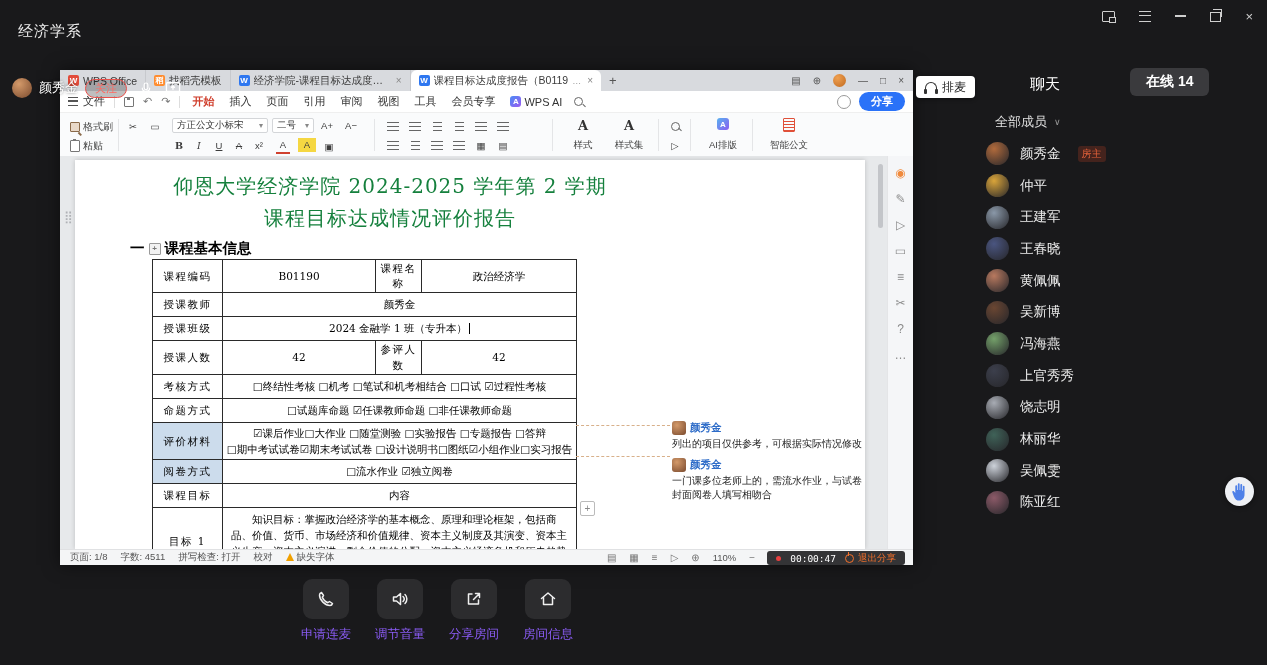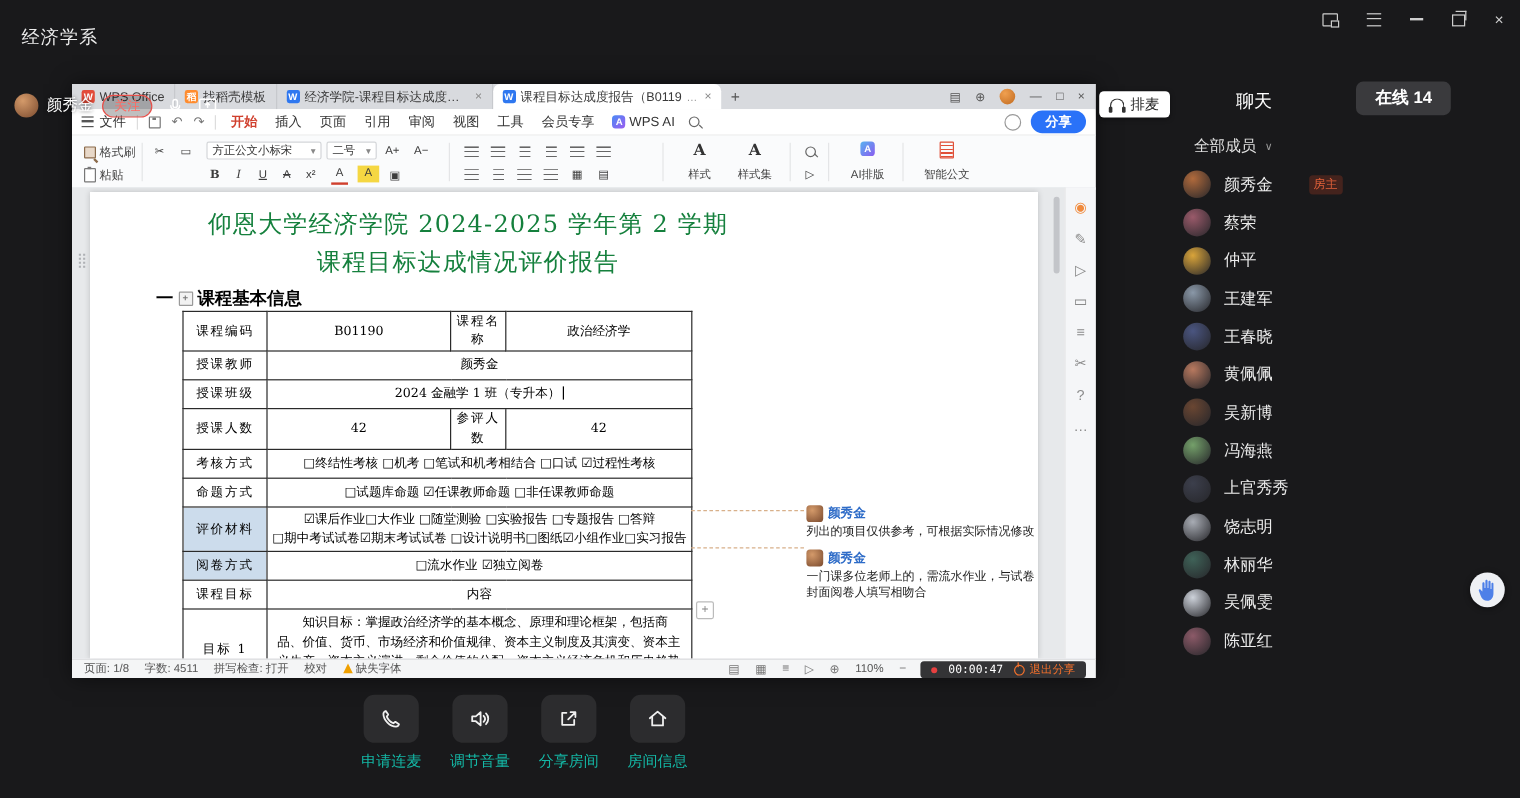--- a/index.html
+++ b/index.html
@@ -127,28 +127,28 @@
   
   .panel{position:absolute;left:970px;top:0;width:297px;height:665px;}
   .tab-chat{position:absolute;left:60px;top:75px;font-size:15px;color:#fff;}
   .tab-online{position:absolute;left:160px;top:68px;background:#3a3a3d;border-radius:6px;padding:5px 16px;font-size:14px;font-weight:bold;color:#fff;}
   .filter{position:absolute;left:25px;top:113px;font-size:13px;color:#e0e0e0;display:flex;gap:7px;align-items:center;}
   .filter .chev{font-size:9px;color:#9a9a9a;}
   .mlist{position:absolute;left:16px;top:138px;right:6px;}
   .member{height:31.7px;display:flex;align-items:center;gap:11px;}
   .m-avatar{width:23px;height:23px;border-radius:50%;flex:none;}
   .m-name{font-size:13.5px;color:#ececec;}
-  .m-badge{margin-left:19px;background:#44231d;color:#e2613a;font-size:10px;padding:1px 4px;border-radius:3px;}
+  .m-badge{margin-left:6px;background:#44231d;color:#e2613a;font-size:10px;padding:1px 4px;border-radius:3px;}
   .raise{position:absolute;right:13px;top:477px;width:29px;height:29px;border-radius:50%;background:#eef0f4;display:flex;align-items:center;justify-content:center;box-shadow:0 1px 5px rgba(0,0,0,.45);z-index:50;}
 
   
   .actions{position:absolute;left:300px;top:579px;display:flex;gap:22px;}
   .act{width:52px;display:flex;flex-direction:column;align-items:center;gap:7px;}
   .act-ic{width:46px;height:40px;background:#2c2c2e;border-radius:9px;display:flex;align-items:center;justify-content:center;}
-  .act-label{font-size:12.5px;color:#14b8a6;white-space:nowrap;}
+  .act-label{font-size:12.5px;color:#8b5cf6;white-space:nowrap;}
 </style>
 </head>
 <body>
 
 <div class="stage">
 
   <div class="app-title">经济学系</div>
   <div class="win-controls">
     <span class="wc">
         <span class="ic-pip"></span>
@@ -478,25 +478,20 @@
       <span>全部成员</span>
       <span class="chev">∨</span>
     </div>
     <div class="mlist">
         <div class="member">
     <span class="m-avatar" style="background: radial-gradient(circle at 35% 30%, rgb(176, 106, 60), rgb(38, 38, 42));"></span>
     <span class="m-name">颜秀金</span>
     <span class="m-badge">房主</span>
   </div>
         <div class="member">
-    <span class="m-avatar" style="background: radial-gradient(circle at 35% 30%, rgb(154, 90, 106), rgb(38, 38, 42));"></span>
-    <span class="m-name">蔡荣</span>
-
-  </div>
-        <div class="member">
     <span class="m-avatar" style="background: radial-gradient(circle at 35% 30%, rgb(217, 164, 58), rgb(38, 38, 42));"></span>
     <span class="m-name">仲平</span>
 
   </div>
         <div class="member">
     <span class="m-avatar" style="background: radial-gradient(circle at 35% 30%, rgb(138, 152, 168), rgb(38, 38, 42));"></span>
     <span class="m-name">王建军</span>
 
   </div>
         <div class="member">

